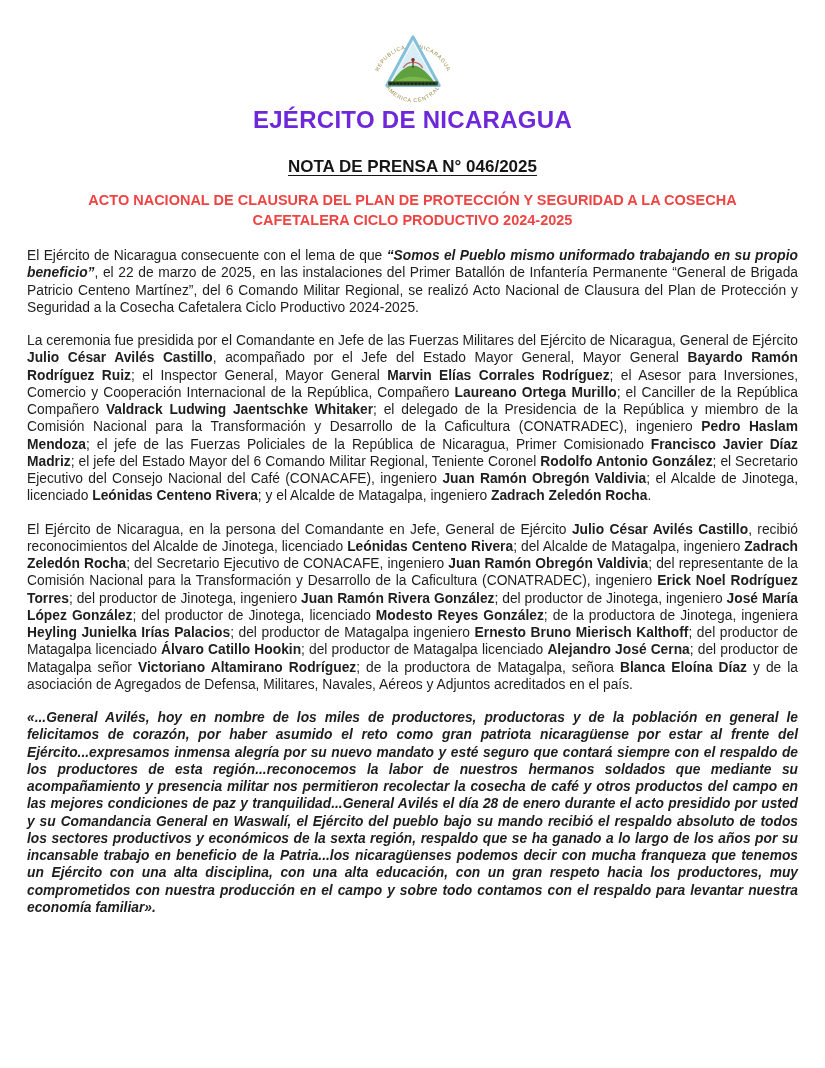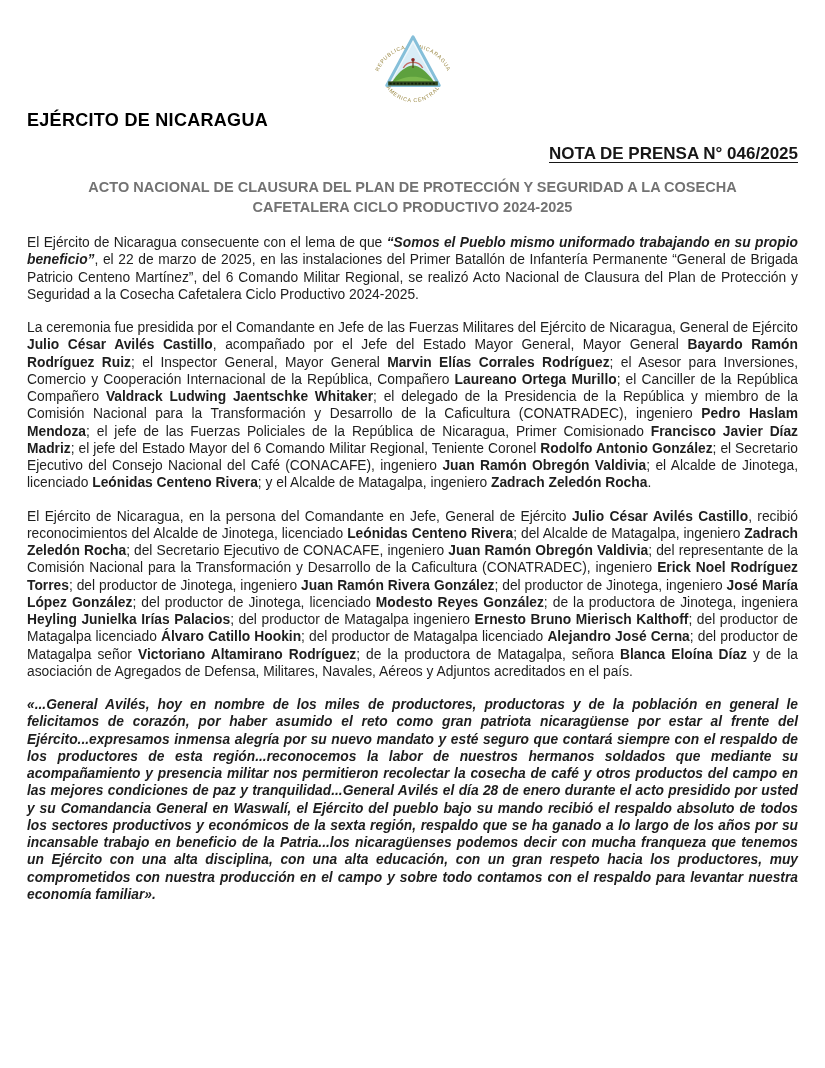--- a/index.html
+++ b/index.html
@@ -22,45 +22,45 @@
     background: #ffffff;
   }
   .emblem {
     width: 94px;
     height: 74px;
     margin: 0 auto;
   }
   .emblem svg { display: block; width: 94px; height: 74px; }
   .org-title {
     margin: 4px 0 0 0;
-    text-align: left;
-    font-size: 18px;
+    text-align: center;
+    font-size: 24px;
     line-height: 24px;
     font-weight: 700;
     letter-spacing: 0.3px;
-    color: #000000;
+    color: #6d28d9;
   }
   .press-note {
-    margin: 12px 0 0 0;
-    text-align: right;
+    margin: 25px 0 0 0;
+    text-align: center;
     font-size: 17px;
     line-height: 19px;
     font-weight: 700;
     text-decoration: underline;
     text-underline-offset: 3px;
     color: #161616;
   }
   .subject {
     margin: 15px 0 0 0;
     text-align: center;
     font-size: 14.5px;
     line-height: 19.5px;
     font-weight: 700;
     white-space: pre-line;
-    color: #737373;
+    color: #ef4444;
   }
   .body p {
     margin: 16px 0 0 0;
     font-size: 13.8px;
     line-height: 17.25px;
     text-align: justify;
     color: #1e1e1e;
   }
   .body p.first { margin-top: 17px; }
   .body p.quote { margin-top: 16px; }

